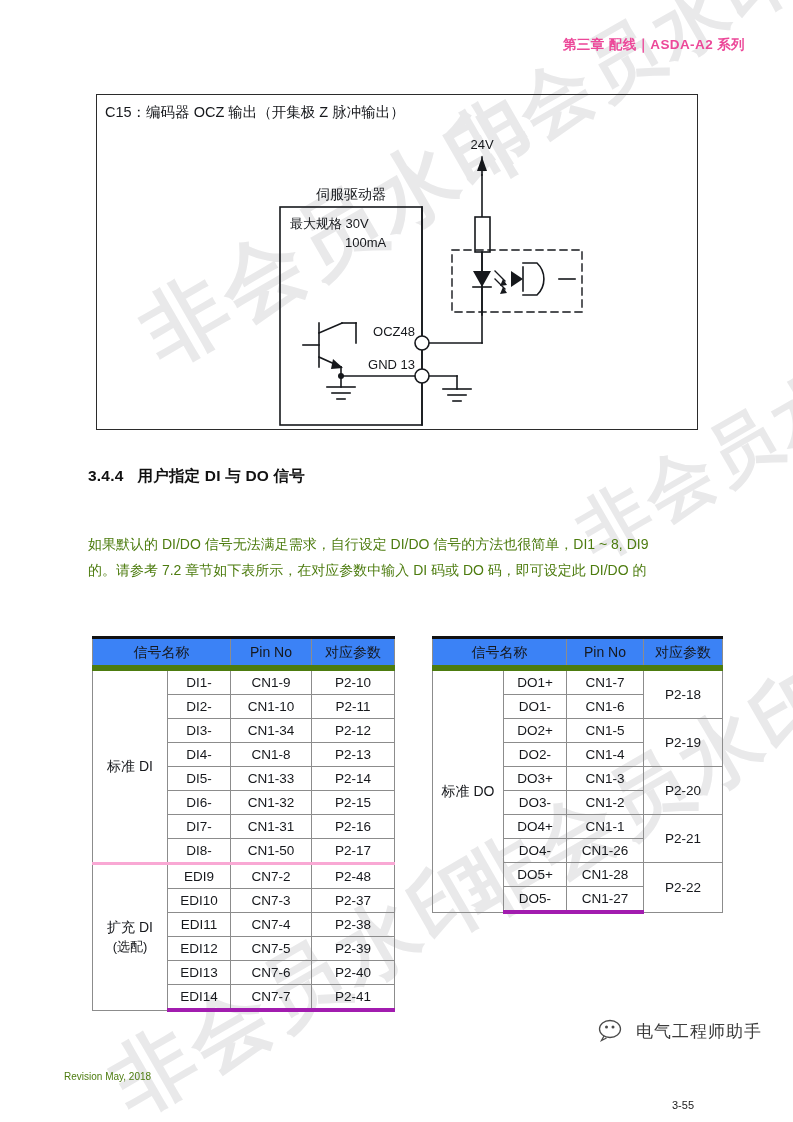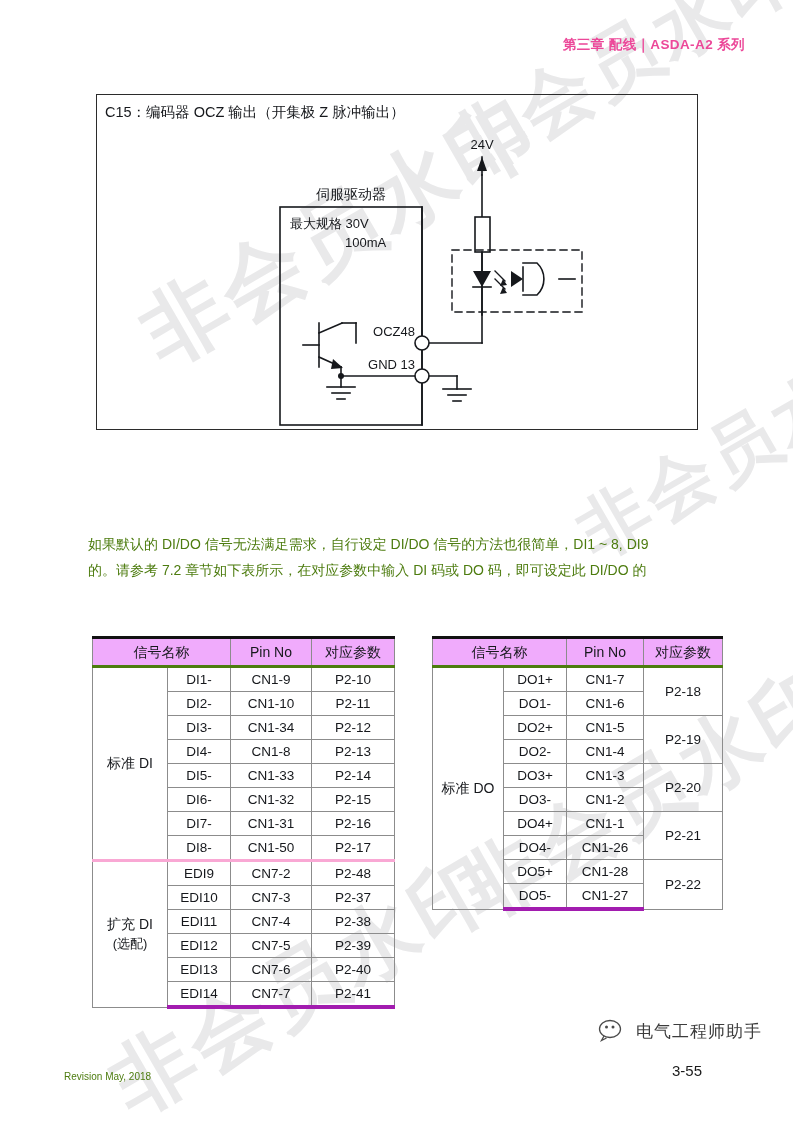--- a/index.html
+++ b/index.html
@@ -132,23 +132,23 @@
   table.sig th, table.sig td {
     border: 1px solid #8c8c8c;
     text-align: center;
     padding: 0;
     height: 23px;
     line-height: 23px;
     font-weight: 400;
     white-space: nowrap;
   }
   table.sig thead th {
-    background: #f0abfc;
+    background: #3b82f6;
     border-top: 3px solid #111;
-    border-bottom: 3px solid #4d7c0f;
+    border-bottom: 6px solid #4d7c0f;
     font-size: 14px;
     height: 26px;
     line-height: 26px;
   }
   table.sig tbody tr.last-row td { border-bottom: 4px solid #a21caf; }
   table.sig td.group {
     font-size: 14px;
     line-height: 19px;
   }
   table.sig tr.sep-row td { border-top: 3px solid #f9a8d4; margin-top: 40px; }
@@ -170,22 +170,22 @@
     position: absolute;
     left: 64px;
     top: 1071px;
     font-size: 10px;
     color: #4d7c0f;
     z-index: 10;
   }
   .page-num {
     position: absolute;
     left: 672px;
-    top: 1062px;
-    font-size: 15px;
+    top: 1099px;
+    font-size: 11px;
     color: #1a1a1a;
     z-index: 10;
   }
   .brand {
     position: absolute;
     left: 598px;
     top: 1018px;
     display: flex;
     align-items: center;
     gap: 8px;
@@ -288,20 +288,23 @@
 
       <text class="fig-title-cn" x="254" y="104" text-anchor="middle">伺服驱动器</text>
       <text class="fig-label" x="193" y="133">最大规格 30V</text>
       <text class="fig-label" x="248" y="152">100mA</text>
       <text class="fig-label" x="385" y="54" text-anchor="middle">24V</text>
       <text class="fig-label" x="318" y="241" text-anchor="end">OCZ48</text>
       <text class="fig-label" x="318" y="274" text-anchor="end">GND 13</text>
     </svg>
   </div>
 
+  <div class="section-heading">
+    <span class="num">3.4.4</span><span>用户指定 DI 与 DO 信号</span>
+  </div>
 
   <div class="body-par">
     <span class="ln">如果默认的 DI/DO 信号无法满足需求，自行设定 DI/DO 信号的方法也很简单，DI1 ~ 8, DI9</span>
     <span class="ln">的。请参考 7.2 章节如下表所示，在对应参数中输入 DI 码或 DO 码，即可设定此 DI/DO 的</span>
   </div>
 
   <div class="tbl-wrap tbl-di">
     <table class="sig">
       <thead>
         <tr>

